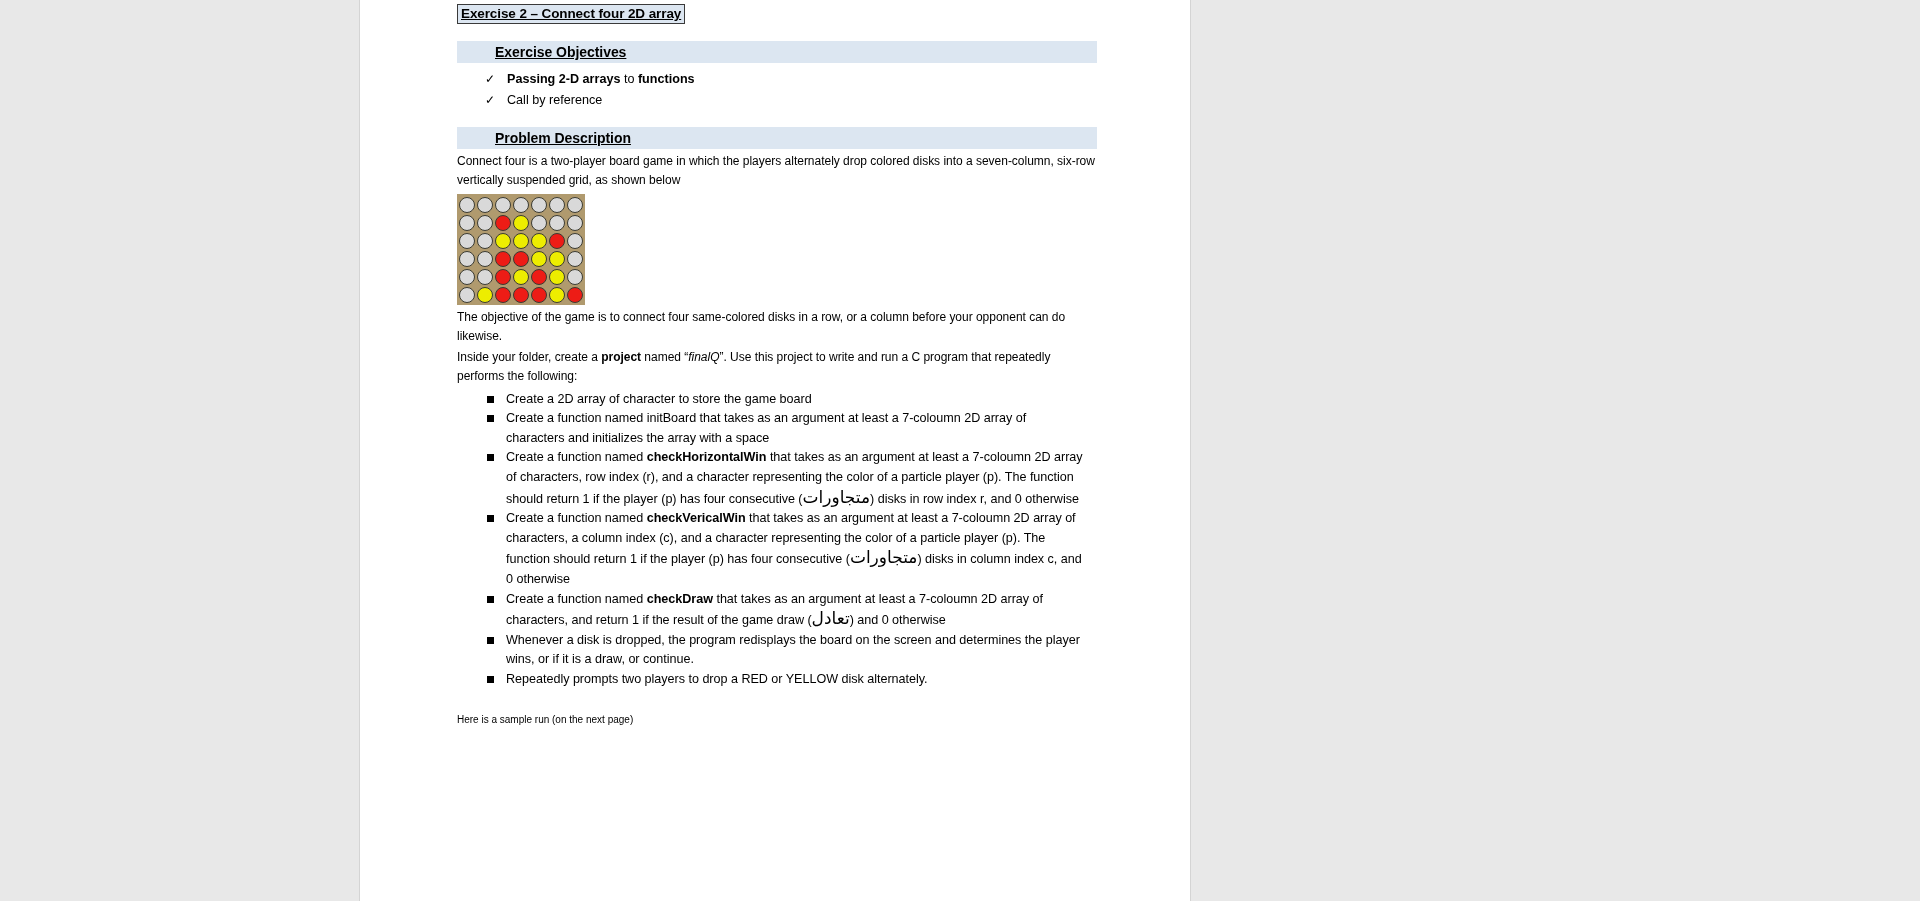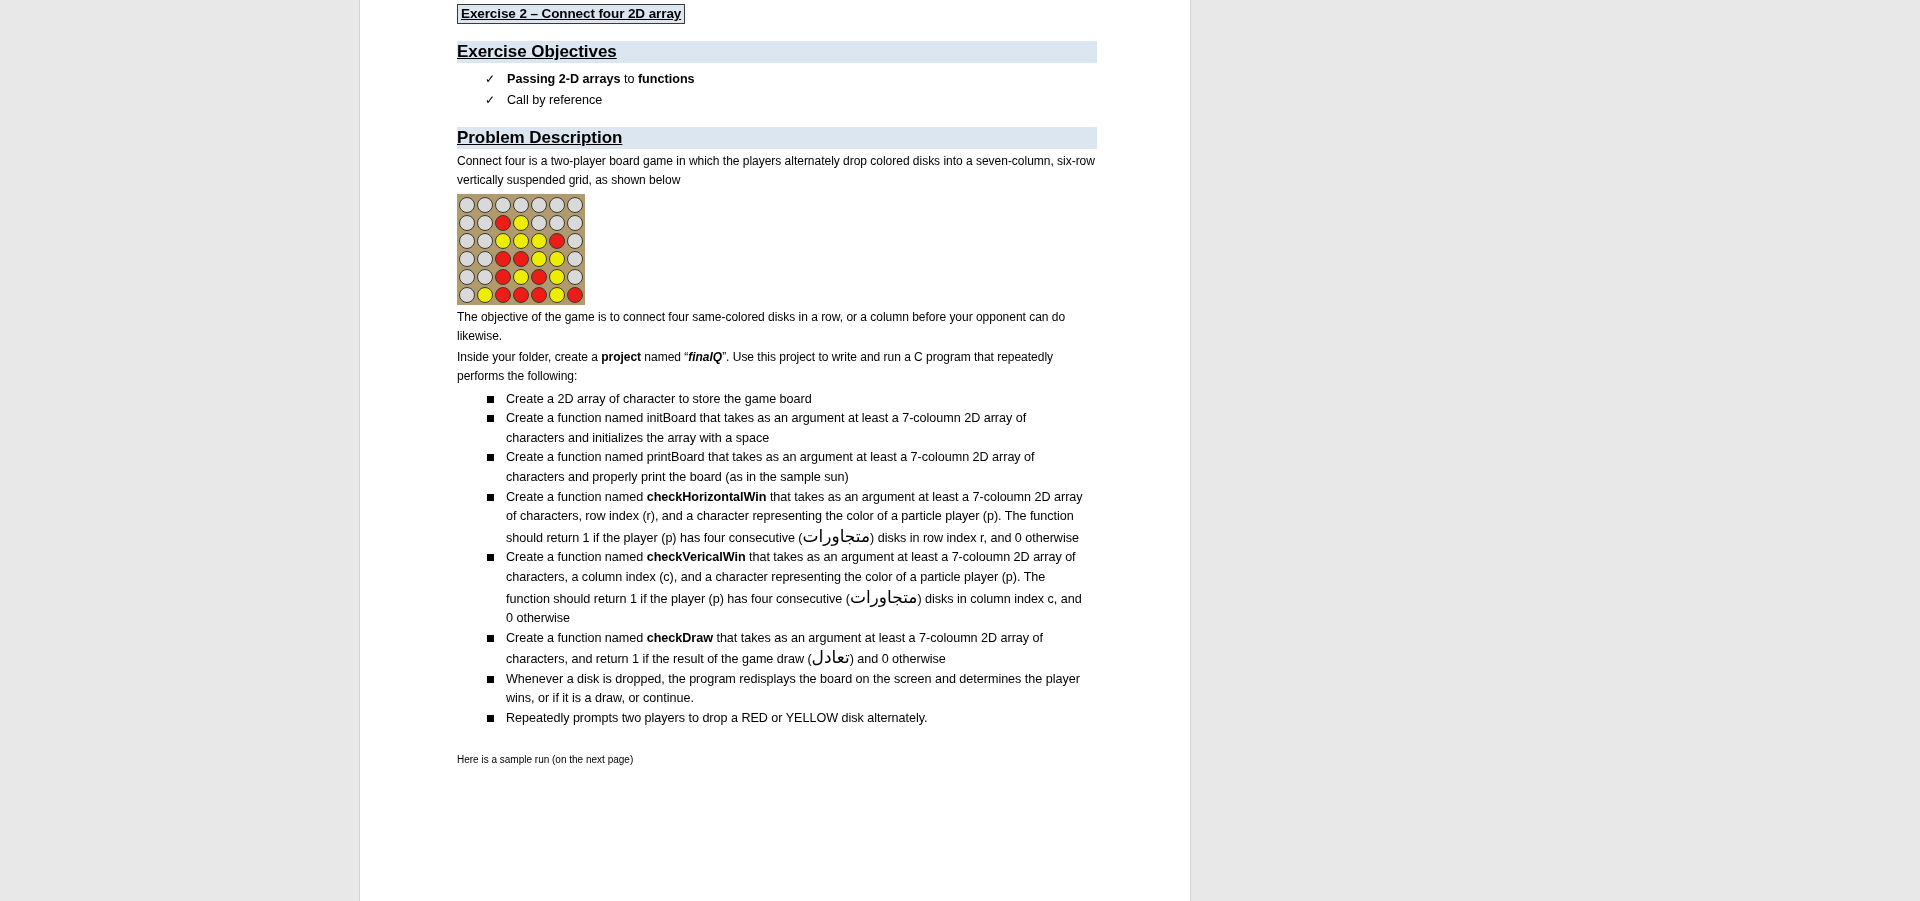--- a/index.html
+++ b/index.html
@@ -55,26 +55,27 @@
 
   
   .section-bar {
     background: #dce6f1;
     width: 640px;
     padding: 2px 0 2px 0;
     margin-top: 17px;
     box-sizing: border-box;
   }
   .section-bar .section-title {
-    font-size: 17px;
+    font-size: 14px;
     font-weight: bold;
     text-decoration: underline;
     color: #000;
     line-height: 16px;
     letter-spacing: -0.05px;
+    padding-left: 38px;
   }
 
   
   ul.check-list {
     list-style: none;
     margin: 6px 0 0 0;
     padding: 0;
   }
   ul.check-list li {
     position: relative;
@@ -155,21 +156,21 @@
     height: 7px;
     background: #000;
   }
   .ar {
     direction: rtl;
     unicode-bidi: embed;
     font-family: "DejaVu Sans", sans-serif;
     font-size: 17px;
   }
   b { font-weight: bold; }
-  i.bi { font-weight: bold; font-style: italic; }
+  i.bi { font-weight: normal; font-style: italic; }
 
   p.footer-note {
     font-size: 10px;
     line-height: 18px;
     color: #000;
     margin: 22px 0 0 0;
   }
 </style>
 </head>
 <body>
@@ -211,21 +212,20 @@
 
       <p class="body-text">The objective of the game is to connect four same-colored disks in a row, or a column before your opponent can do likewise.</p>
 
       <p class="body-text"><span>Inside your folder, create a </span><b>project</b><span> named “</span><i class="bi">finalQ</i><span>”. Use this project to write and run a C program that repeatedly performs the following:</span>
       </p>
 
       
       <ul class="task-list" id="task-list">
           <li><span class="sq-bullet"></span><span>Create a 2D array of character to store the game board</span></li>
           <li><span class="sq-bullet"></span><span>Create a function named initBoard that takes as an argument at least a 7-coloumn  2D array of characters and initializes the array with a space</span></li>
-          <li><span class="sq-bullet"></span><span>Create a function named printBoard that takes as an argument at least a 7-coloumn  2D array of characters and properly print the board (as in the sample sun)</span></li>
           <li><span class="sq-bullet"></span><span>Create a function named </span><b>checkHorizontalWin</b><span> that takes as an argument at least a 7-coloumn 2D array of characters, row index (r), and a character representing the color of a particle player (p). The function should return 1 if the player (p) has four consecutive (</span><span class="ar">متجاورات</span><span>) disks in row index r, and  0 otherwise</span></li>
           <li><span class="sq-bullet"></span><span>Create a function named </span><b>checkVericalWin</b><span> that takes as an argument at least a 7-coloumn  2D array of characters, a column index (c), and a character representing the color of a particle player (p). The function should return 1 if the player (p) has four consecutive (</span><span class="ar">متجاورات</span><span>) disks in column index c, and  0 otherwise</span></li>
           <li><span class="sq-bullet"></span><span>Create a function named </span><b>checkDraw</b><span> that takes as an argument at least a 7-coloumn  2D array of characters, and return 1 if the result of the game draw (</span><span class="ar">تعادل</span><span>) and 0 otherwise</span></li>
           <li><span class="sq-bullet"></span><span>Whenever a disk is dropped, the program redisplays the board on the screen and determines the player wins, or if it is a draw, or continue.</span></li>
           <li><span class="sq-bullet"></span><span>Repeatedly prompts two players to drop a RED or YELLOW  disk alternately.</span></li>
         </ul>
 
       <p class="footer-note">Here is a sample run (on the next page)</p>
 
     </div>

